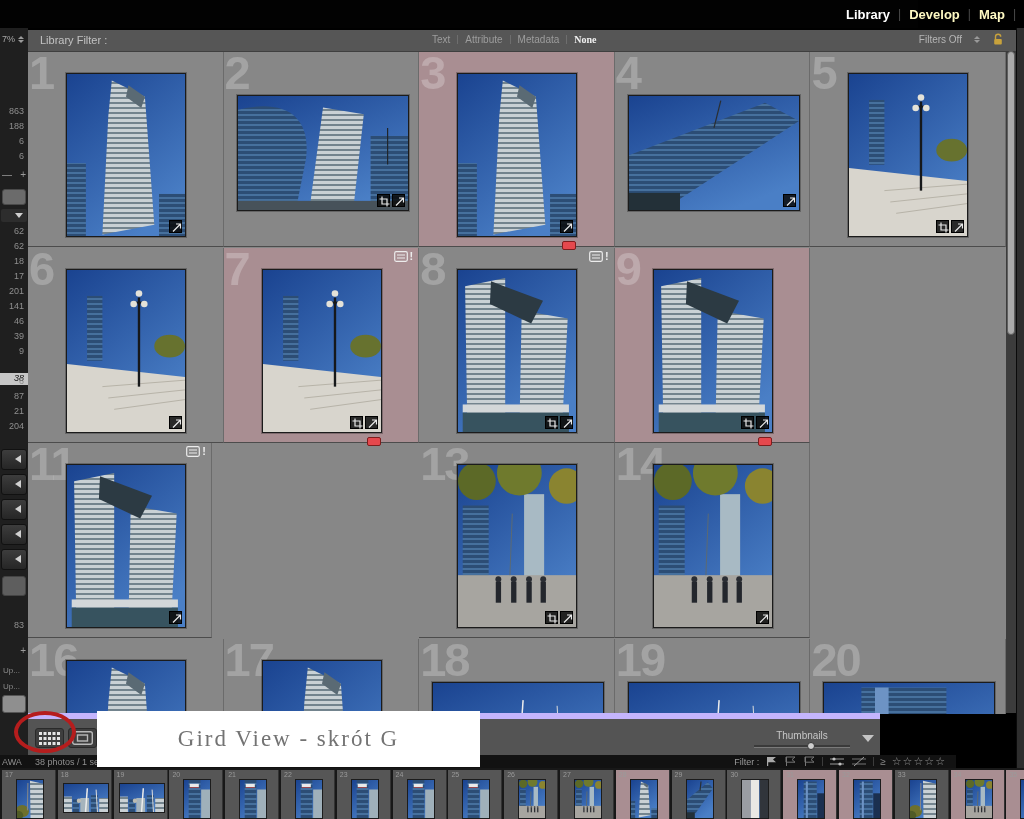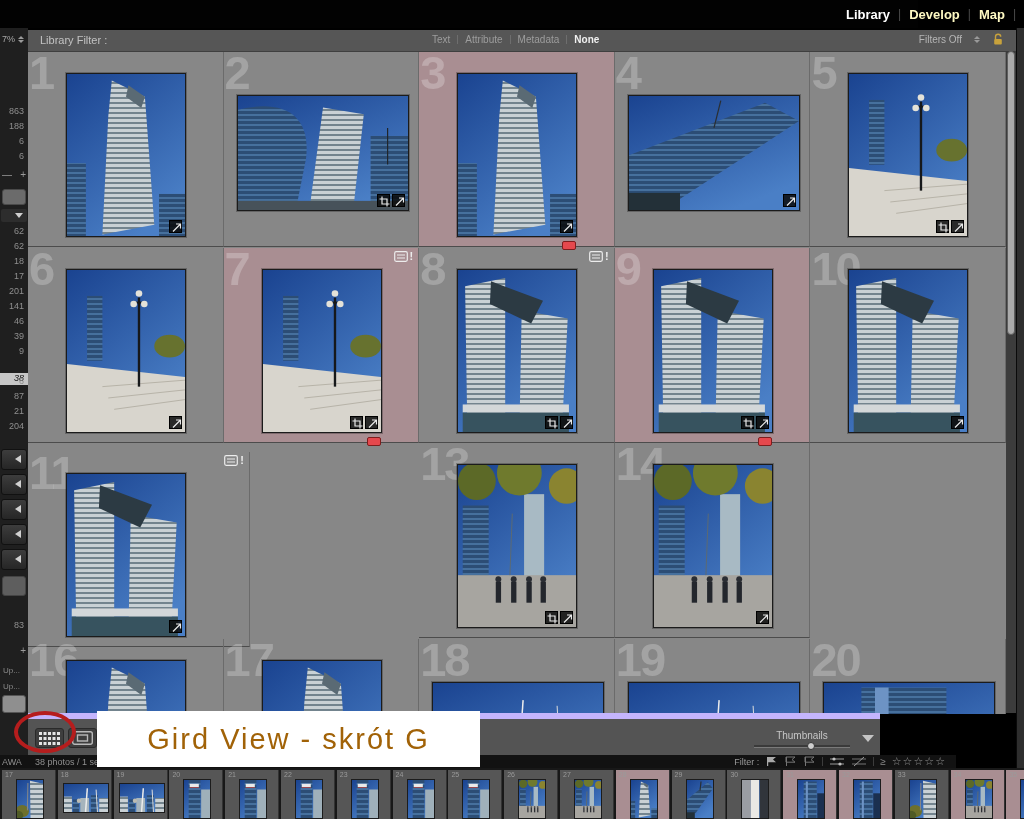--- a/index.html
+++ b/index.html
@@ -10,21 +10,21 @@
   .modules{position:absolute;left:846px;top:0;height:28px;display:flex;align-items:center;gap:8px;white-space:nowrap;}
   .mod{font-size:13px;color:#fef9c3;font-weight:bold;}
   .mod.active{color:#ffffff;}
   .mdiv{color:#4a4a4a;font-size:12px;}
   
   .filter-bar{position:absolute;left:28px;top:30px;width:988px;height:21px;background:#565656;
               border-bottom:1px solid #3c3c3c;}
   .lf-title{position:absolute;left:12px;top:4px;font-size:11px;color:#c2c2c2;}
   .filter-opts{position:absolute;left:404px;top:4px;display:flex;align-items:center;gap:7px;}
   .fopt{font-size:10px;color:#9d9d9d;}
-  .fopt.active{color:#f0f0f0;font-weight:bold;}
+  .fopt.active{color:#f0f0f0;font-weight:bold;font-family:Liberation Serif, serif;}
   .fdiv{width:1px;height:9px;background:#6e6e6e;}
   .filter-right{position:absolute;right:12px;top:3px;display:flex;align-items:center;gap:12px;}
   .filters-off{font-size:10px;color:#b5b5b5;}
   .updown{display:inline-flex;flex-direction:column;gap:1px;}
   .updown i{width:0;height:0;border-left:3px solid transparent;border-right:3px solid transparent;}
   .updown i.u{border-bottom:3px solid #9a9a9a;}
   .updown i.d{border-top:3px solid #9a9a9a;}
   
   .left-strip{position:absolute;left:0;top:28px;width:28px;height:740px;background:#1f1f1f;overflow:hidden;}
   .zoom-ind{position:absolute;left:2px;top:6px;font-size:9px;color:#a8a8a8;display:flex;gap:3px;align-items:center;}
@@ -75,21 +75,21 @@
   
   .filmstrip{position:absolute;left:0;top:768px;width:1024px;height:51px;background:#181818;overflow:hidden;}
   .fcell{position:absolute;top:2px;width:54px;height:49px;background:#565656;border-right:1px solid #333;box-sizing:border-box;}
   .fcell.sel{background:#a98e92;}
   .fnum{position:absolute;left:3px;top:1px;font-size:7px;color:#9a9a9a;}
   .fthumb{position:absolute;border:1px solid #1c1c1c;}
   .fthumb svg{display:block;}
   
   .anno-box{position:absolute;left:97px;top:711px;width:383px;height:56px;background:#ffffff;z-index:60;
             display:flex;align-items:center;justify-content:center;}
-  .anno-text{font-family:Liberation Sans, sans-serif;font-size:29px;color:#a16207;letter-spacing:2px;white-space:nowrap;}
+  .anno-text{font-family:Liberation Serif, serif;font-size:23px;color:#737373;letter-spacing:2px;white-space:nowrap;}
   .anno-ellipse{position:absolute;left:14px;top:711px;width:62px;height:42px;border:4px solid #b51d1d;border-radius:50%;z-index:55;box-sizing:border-box;}
 </style>
 </head>
 <body>
 
 <div class="app">
 
   <svg width="0" height="0" style="position:absolute">
     <defs>
       <linearGradient id="sky" x1="0" y1="0" x2="0.6" y2="1">
@@ -428,41 +428,21 @@
             </div>
             <div class="badge">
               <svg width="13" height="13" viewBox="0 0 13 13">
                 <path d="M3 10.5 L10.5 3 M6 3 h4.5 v4.5" stroke="#e8e8e8" stroke-width="1.2" fill="none"></path>
               </svg>
             </div>
           </div>
           <div class="clabel"></div>
         </div>
       </div>
-      <div class="cell" style="left: 782.4px; top: 195.5px; width: 195.6px;">
-        <div class="num">10</div>
-        <div class="thumb p">
-          <svg width="118" height="162" viewBox="0 0 118 162" preserveAspectRatio="none">
-            <rect width="118" height="162" fill="url(#sky)"></rect>
-            <polygon points="7.1,16.2 47.2,8.1 47.2,162.0 9.4,162.0" fill="url(#fs)"></polygon>
-            <polygon points="63.7,40.5 109.7,48.6 103.8,162.0 61.4,162.0" fill="url(#fs)"></polygon>
-            <polygon points="33.0,11.3 85.0,30.8 73.2,53.5 31.9,34.0" fill="#2c3a43"></polygon>
-            <rect x="4.72" y="134.45999999999998" width="106.2" height="8.1" fill="#d3d7d9"></rect>
-            <rect x="4.72" y="142.56" width="106.2" height="19.439999999999998" fill="#37535f"></rect>
-          </svg>
-          <div class="badges">
-            <div class="badge">
-              <svg width="13" height="13" viewBox="0 0 13 13">
-                <path d="M3 10.5 L10.5 3 M6 3 h4.5 v4.5" stroke="#e8e8e8" stroke-width="1.2" fill="none"></path>
-              </svg>
-            </div>
-          </div>
-        </div>
-      </div>
-      <div class="cell" style="left: 0px; top: 400px; width: 222px;">
+      <div class="cell" style="left: 0px; top: 391px; width: 184px;">
         <div class="num">11</div>
         <div class="warn">
           <svg width="14" height="11" viewBox="0 0 14 11">
             <rect x="0.7" y="0.7" width="12.6" height="9.6" rx="1.5" fill="none" stroke="#ececec" stroke-width="1.2"></rect>
             <line x1="3" y1="4" x2="11" y2="4" stroke="#ececec"></line>
             <line x1="3" y1="7" x2="11" y2="7" stroke="#ececec"></line>
           </svg>
           <span class="wex">!</span>
         </div>
         <div class="thumb p">

